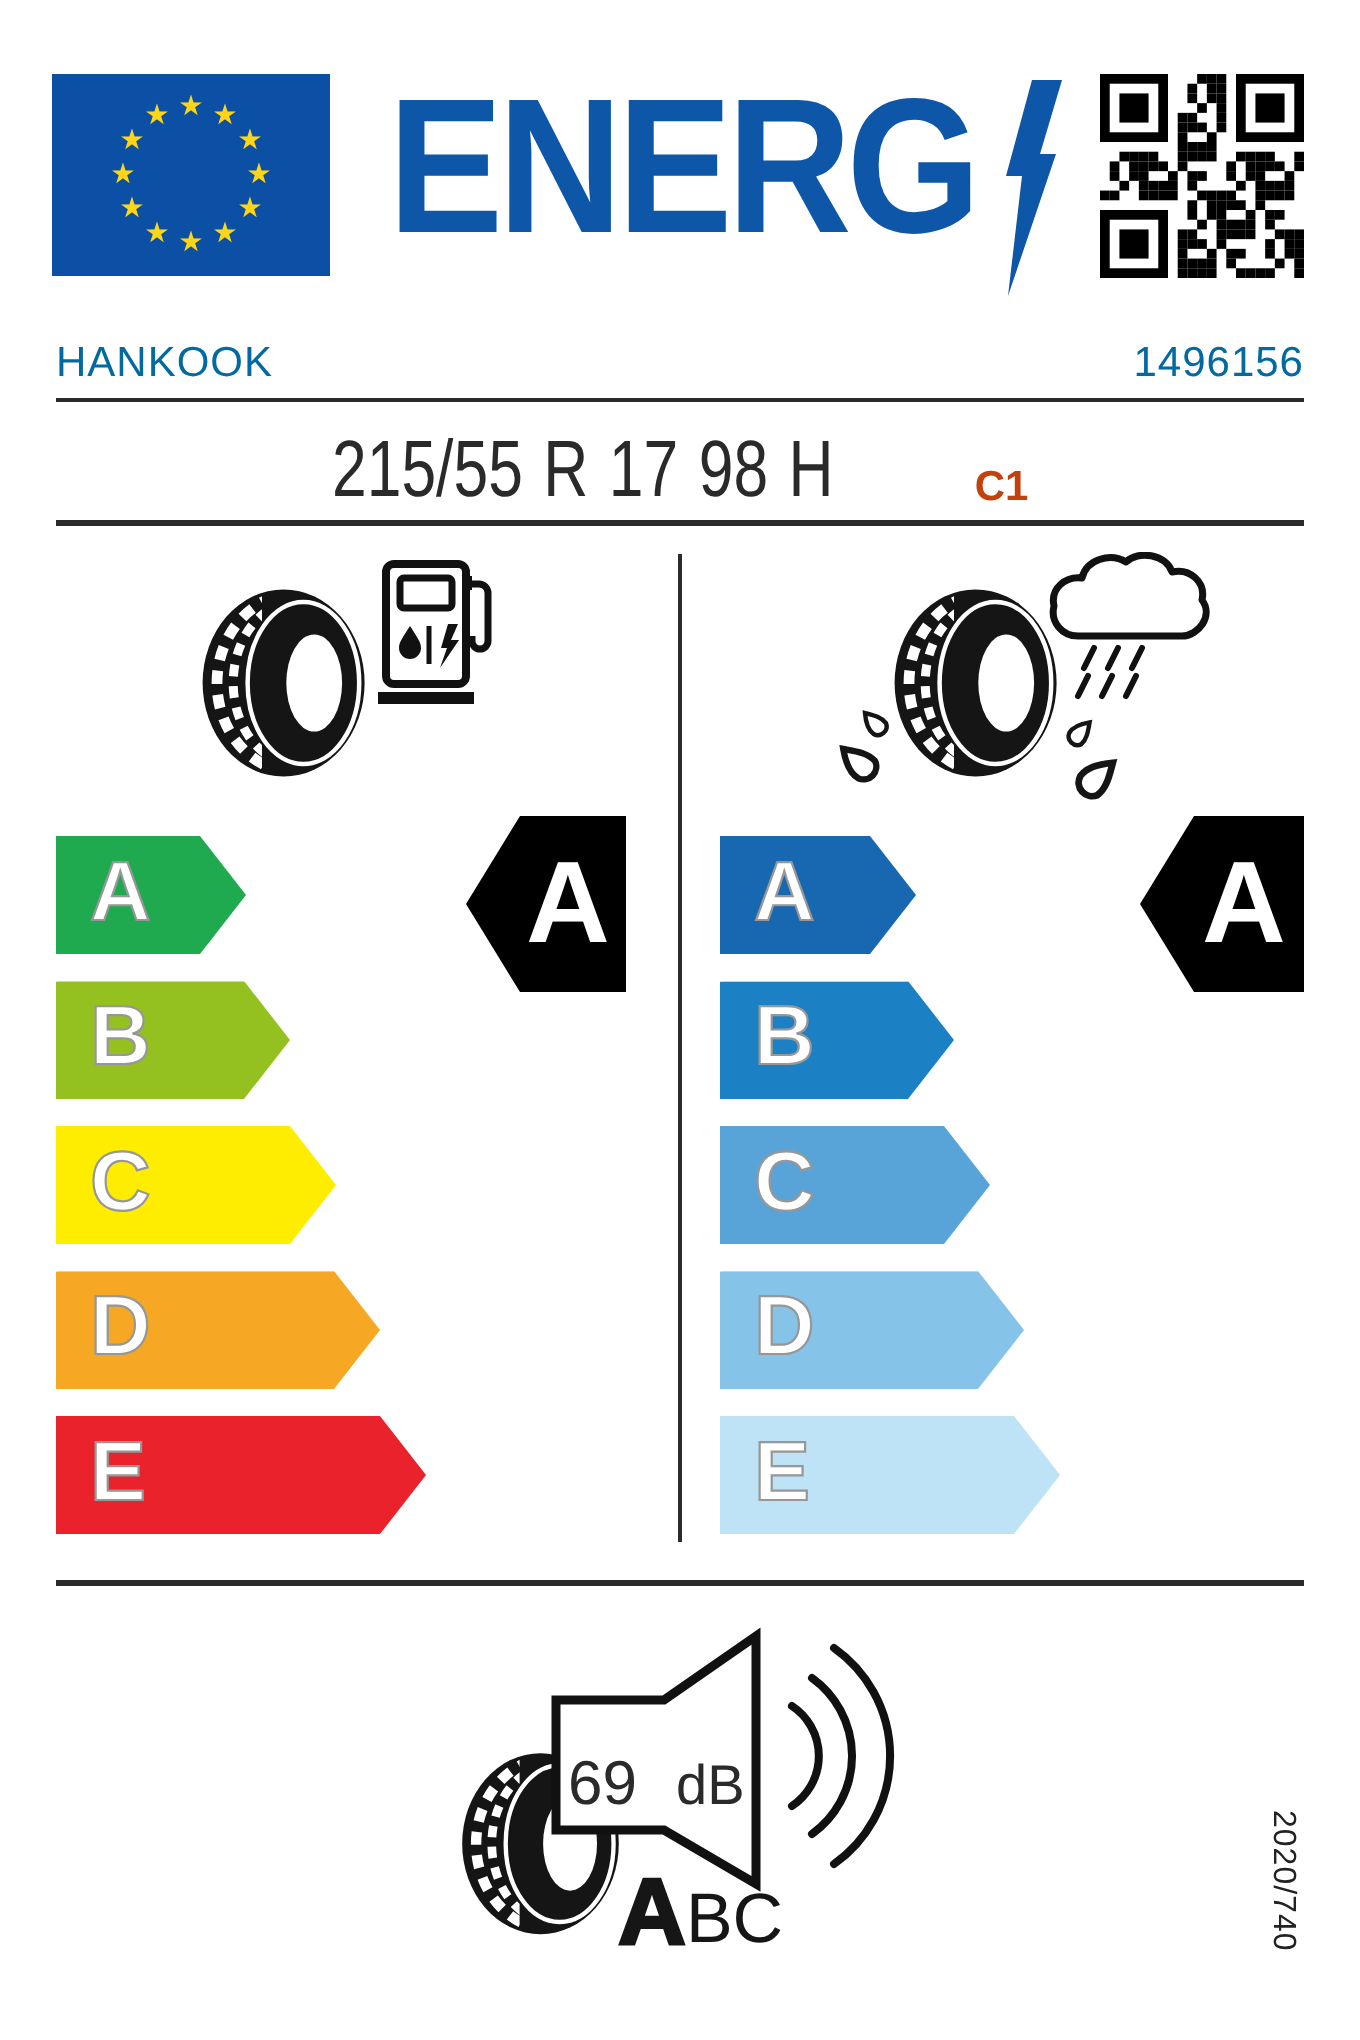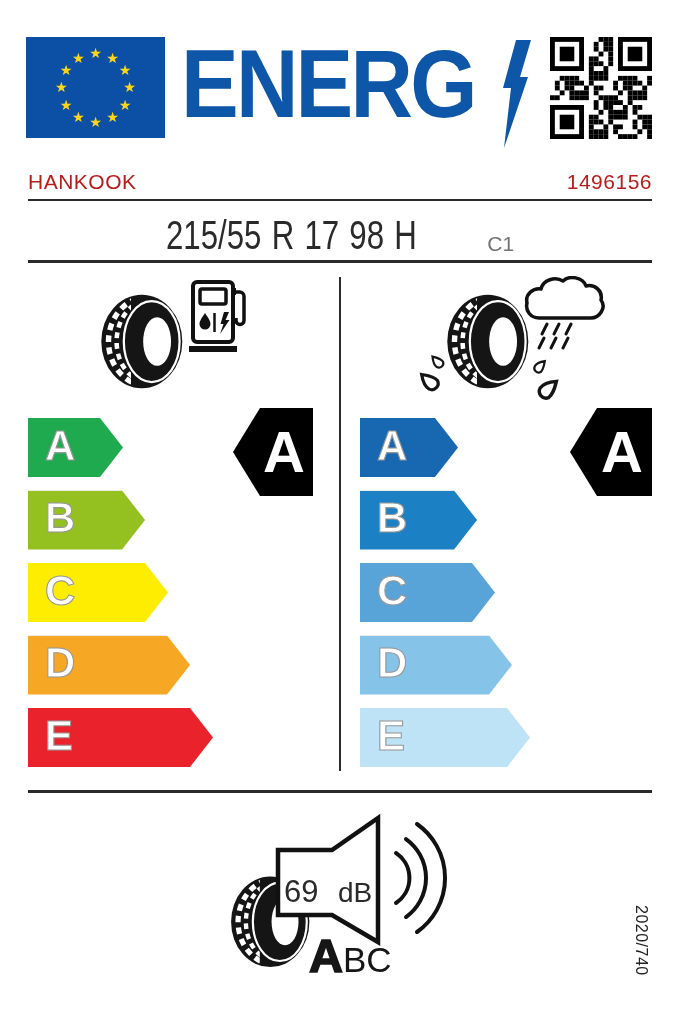--- a/index.html
+++ b/index.html
@@ -2,36 +2,36 @@
 <html><head>
 <meta charset="utf-8">
 <style>
   html,body{margin:0;padding:0;background:#fff;}
   body{width:680px;height:1020px;font-family:"Liberation Sans",sans-serif;}
   #label{position:relative;width:680px;height:1020px;background:#fff;overflow:hidden;}
   .abs{position:absolute;}
 
   
   .eu-flag{left:26px;top:37px;width:139px;height:101px;}
-  .energ{left:181px;top:36px;line-height:1;}
+  .energ{left:194px;top:36px;line-height:1;}
   .energ span{display:inline-block;font-size:96px;font-weight:bold;letter-spacing:-3px;
     transform:scaleX(.9);transform-origin:left top;}
   .bolt{left:498px;top:40px;}
   .qr{left:550px;top:37px;width:102px;height:102px;}
 
   
   .brand-row{left:28px;top:170px;width:624px;display:flex;justify-content:space-between;
-    font-size:21px;color:#b91c1c;letter-spacing:.5px;}
+    font-size:21px;color:#0369a1;letter-spacing:.5px;}
   .hline{left:28px;width:624px;background:#2b2b2b;}
   .line1{top:199px;height:2px;}
   .size-row{left:28px;top:216px;width:624px;height:39px;display:flex;
     justify-content:center;align-items:flex-end;color:#2a2a2a;}
   .tyre-size{font-size:40px;line-height:1;transform:scaleX(.78);transform-origin:left bottom;
     white-space:nowrap;word-spacing:2px;}
-  .tyre-class{font-size:21px;line-height:1.1;color:#737373;}
+  .tyre-class{font-size:21px;line-height:1.1;color:#c2410c;font-weight:bold;}
   .line2{top:260px;height:3px;}
   .divider-v{left:339px;top:277px;width:2px;height:494px;background:#2b2b2b;}
   .line3{top:790px;height:3px;}
 
   
   .icons-left{left:88px;top:278px;}
   .icons-right{left:413px;top:276px;}
 
   
   .scale{display:flex;flex-direction:column;gap:13.5px;}

